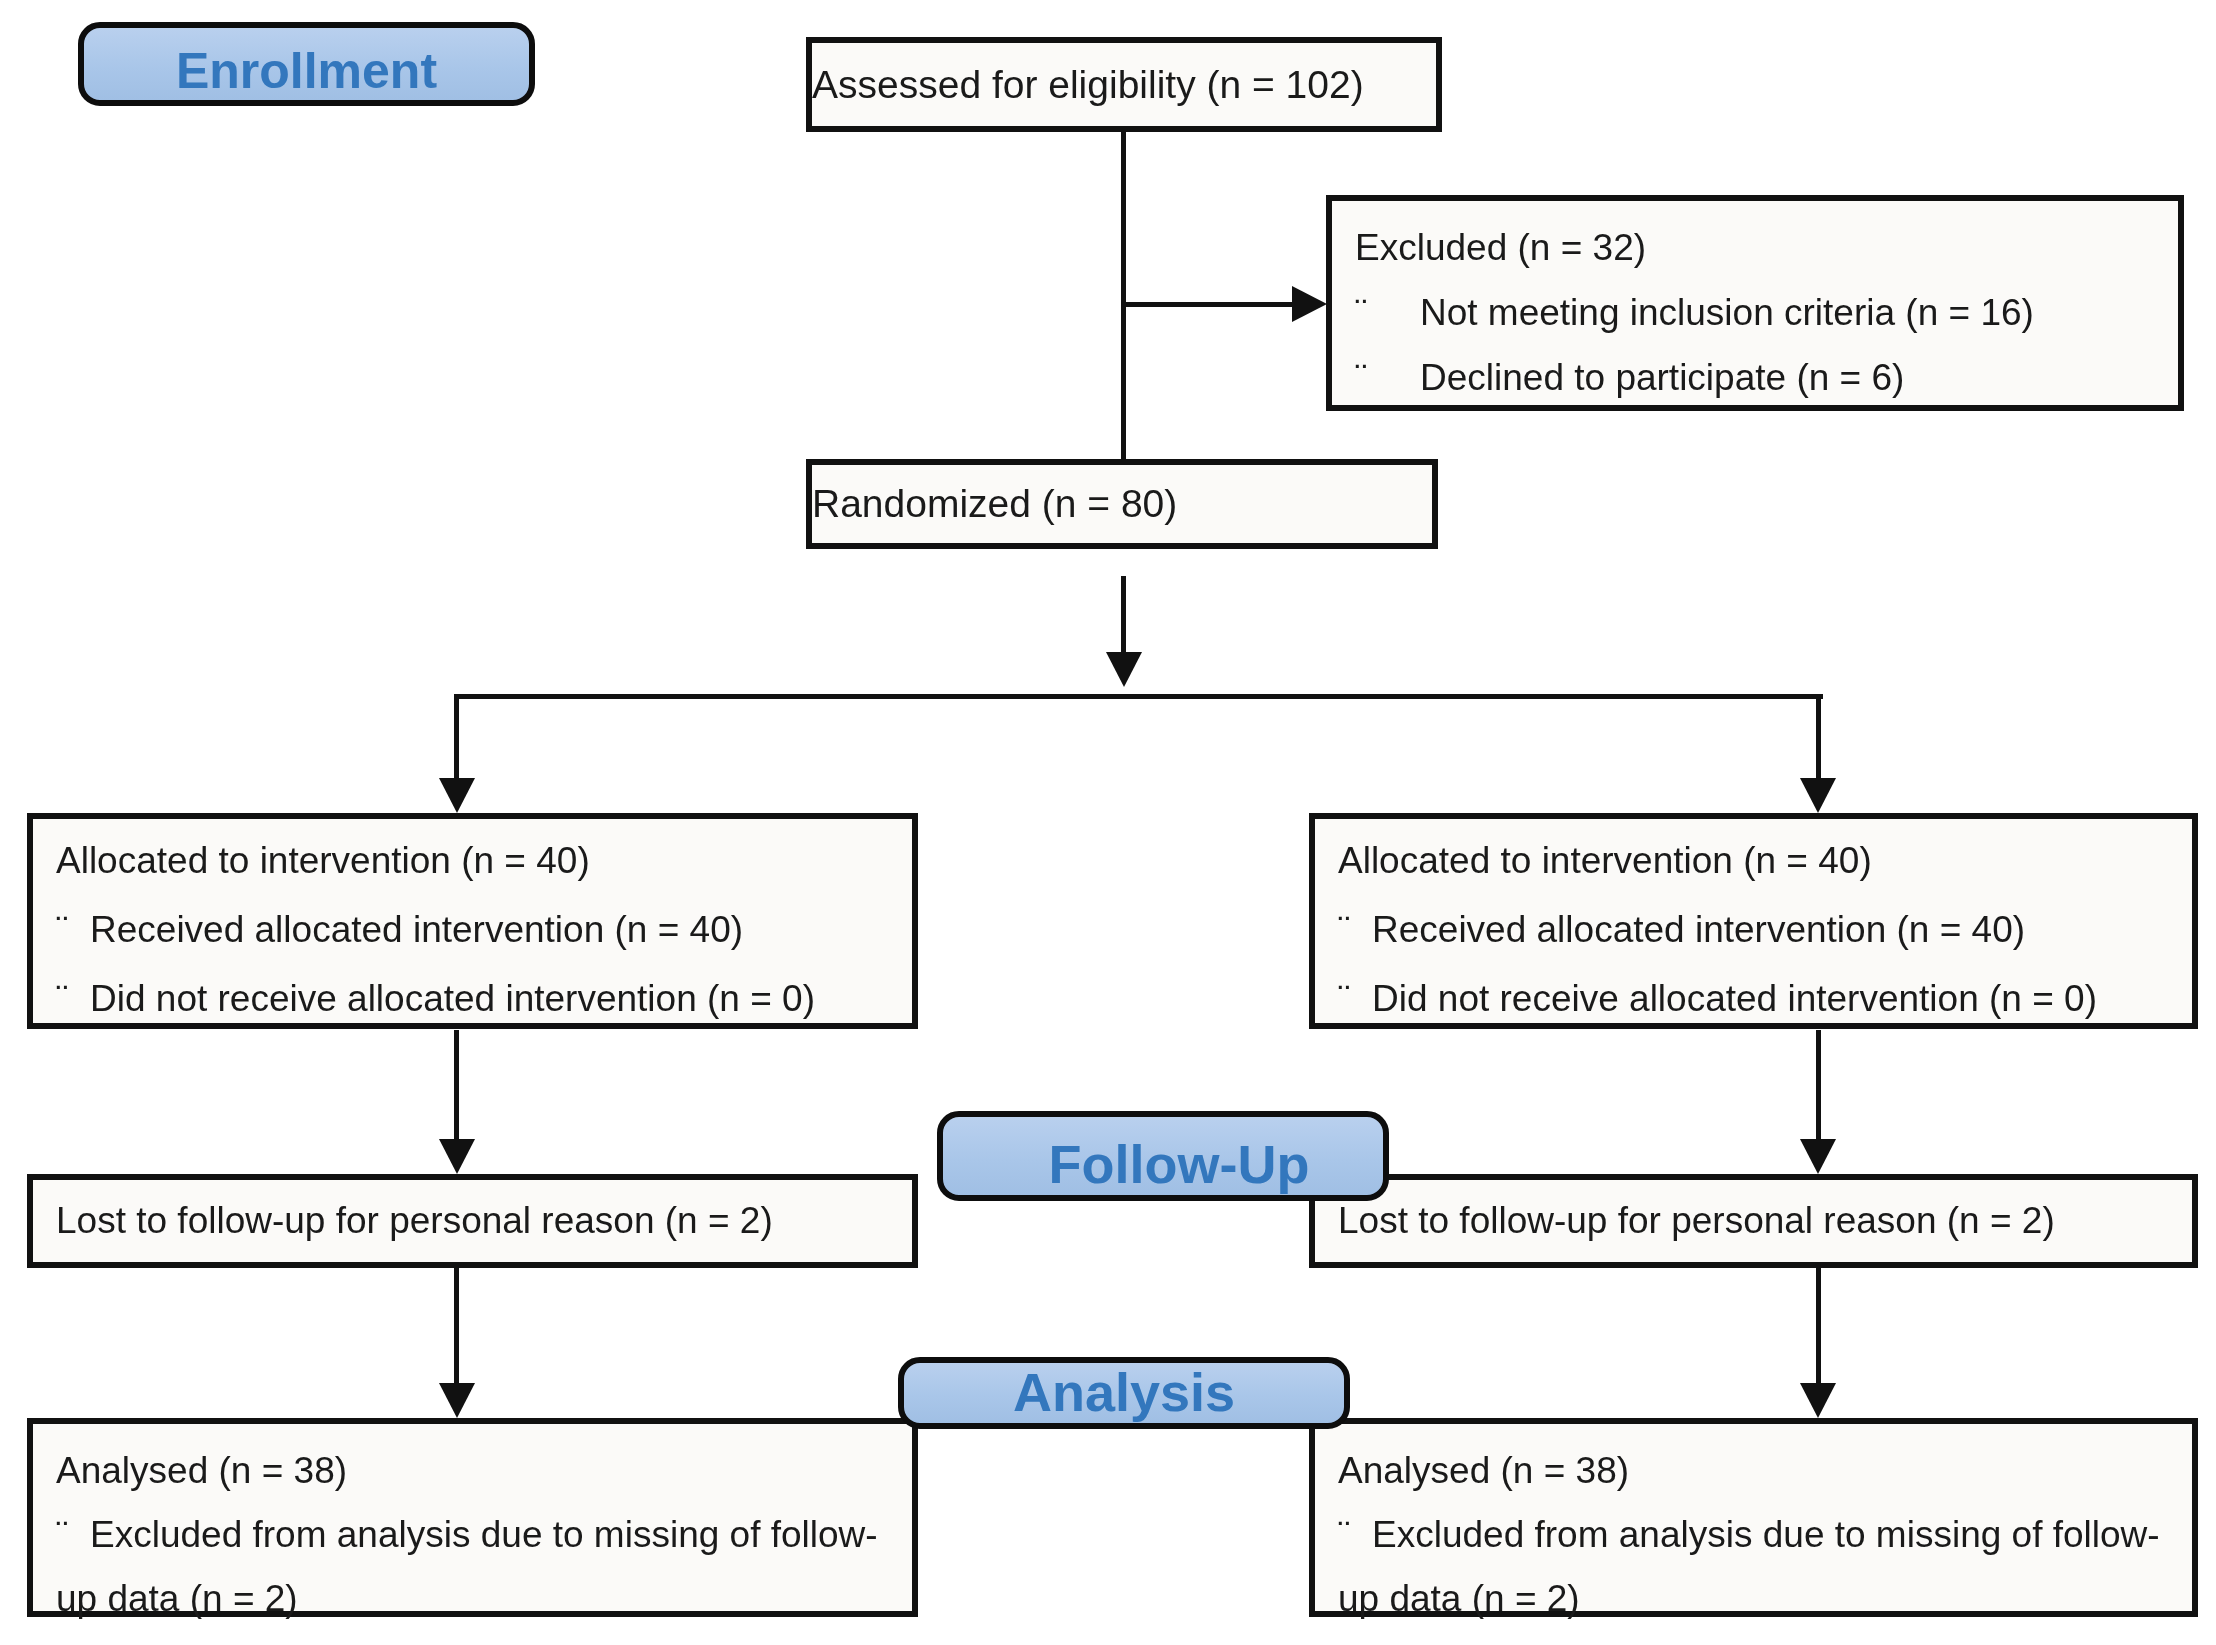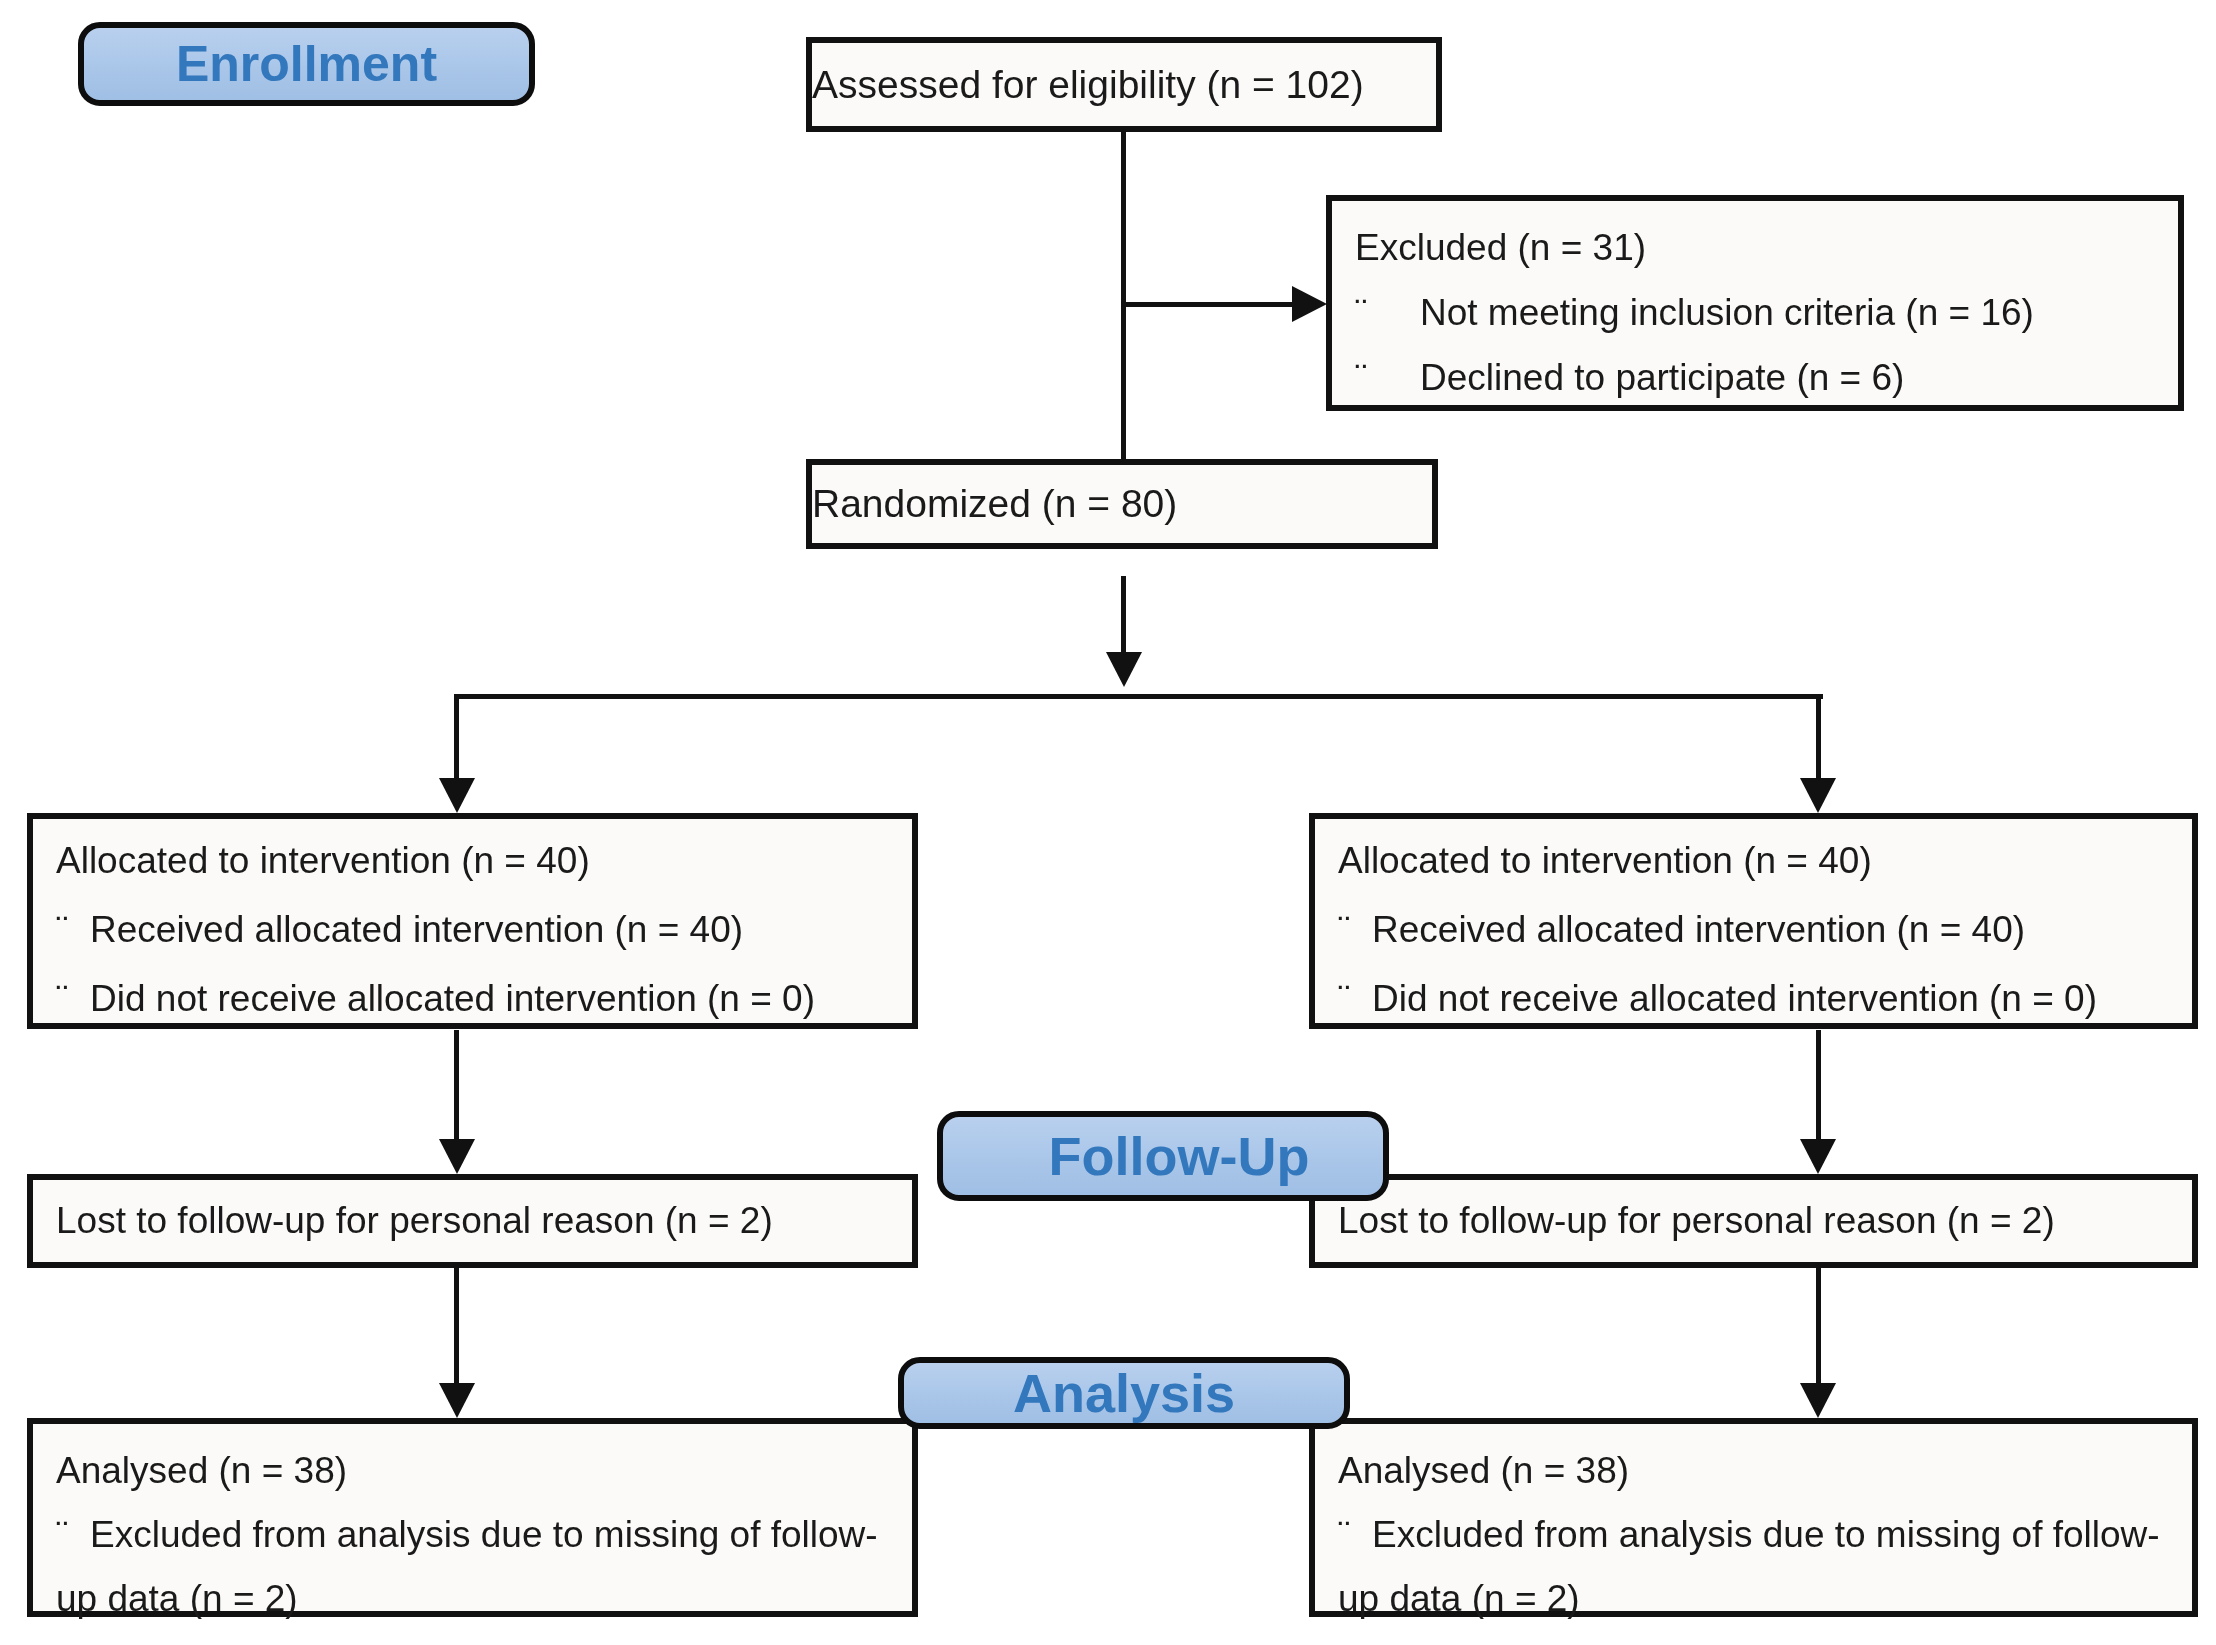--- a/index.html
+++ b/index.html
@@ -37,21 +37,21 @@
   .bmark.wide{min-width:65px;}
   
   .pill{
     position:absolute;
     box-sizing:border-box;
     border:6.1px solid #0d0d0d;
     border-radius:22px;
     background:linear-gradient(180deg,#b9d0ee 0%, var(--pill-fill,#a9c6e9) 55%, #a0bfe4 100%);
     color:var(--pill-text,#3377bd);
     font-weight:bold;
-    display:flex;align-items:center;justify-content:center;
+    display:flex;align-items:flex-end;justify-content:center;
     z-index:4;
     font-size:54px;
   }
   
   .cline{position:absolute;background:var(--line,#111);z-index:1;}
   .arr-down{
     position:absolute;width:0;height:0;z-index:1;
     border-left:18.4px solid transparent;
     border-right:18.4px solid transparent;
     border-top:35px solid var(--line,#111);
@@ -75,21 +75,21 @@
   <div class="fbox center" style="left:806px;top:37px;width:636px;height:95px;">
     <span>Assessed for eligibility (n = 102)</span>
   </div>
 
   <div class="cline" style="left:1121px;top:131px;width:4.8px;height:356px;"></div>
 
   <div class="cline" style="left:1123px;top:302px;width:173px;height:4.8px;"></div>
   <div class="arr-right" style="left:1292px;top:286px;"></div>
 
   <div class="fbox list tight" style="left:1326px;top:195px;width:858px;height:216px;padding-top:13.6px;">
-    <div class="line">Excluded (n = 31)</div>
+    <div class="line">Excluded (n = 32)</div>
     <div class="line"><span class="bmark wide">¨</span><span>Not meeting inclusion criteria (n = 16)</span></div>
     <div class="line"><span class="bmark wide">¨</span><span>Declined to participate (n = 6)</span></div>
   </div>
 
   <div class="fbox center" style="left:806px;top:459px;width:632px;height:90px;">
     <span>Randomized (n = 80)</span>
   </div>
 
   <div class="cline" style="left:1121px;top:576px;width:4.8px;height:78px;"></div>
   <div class="arr-down" style="left:1106px;top:652px;"></div>

